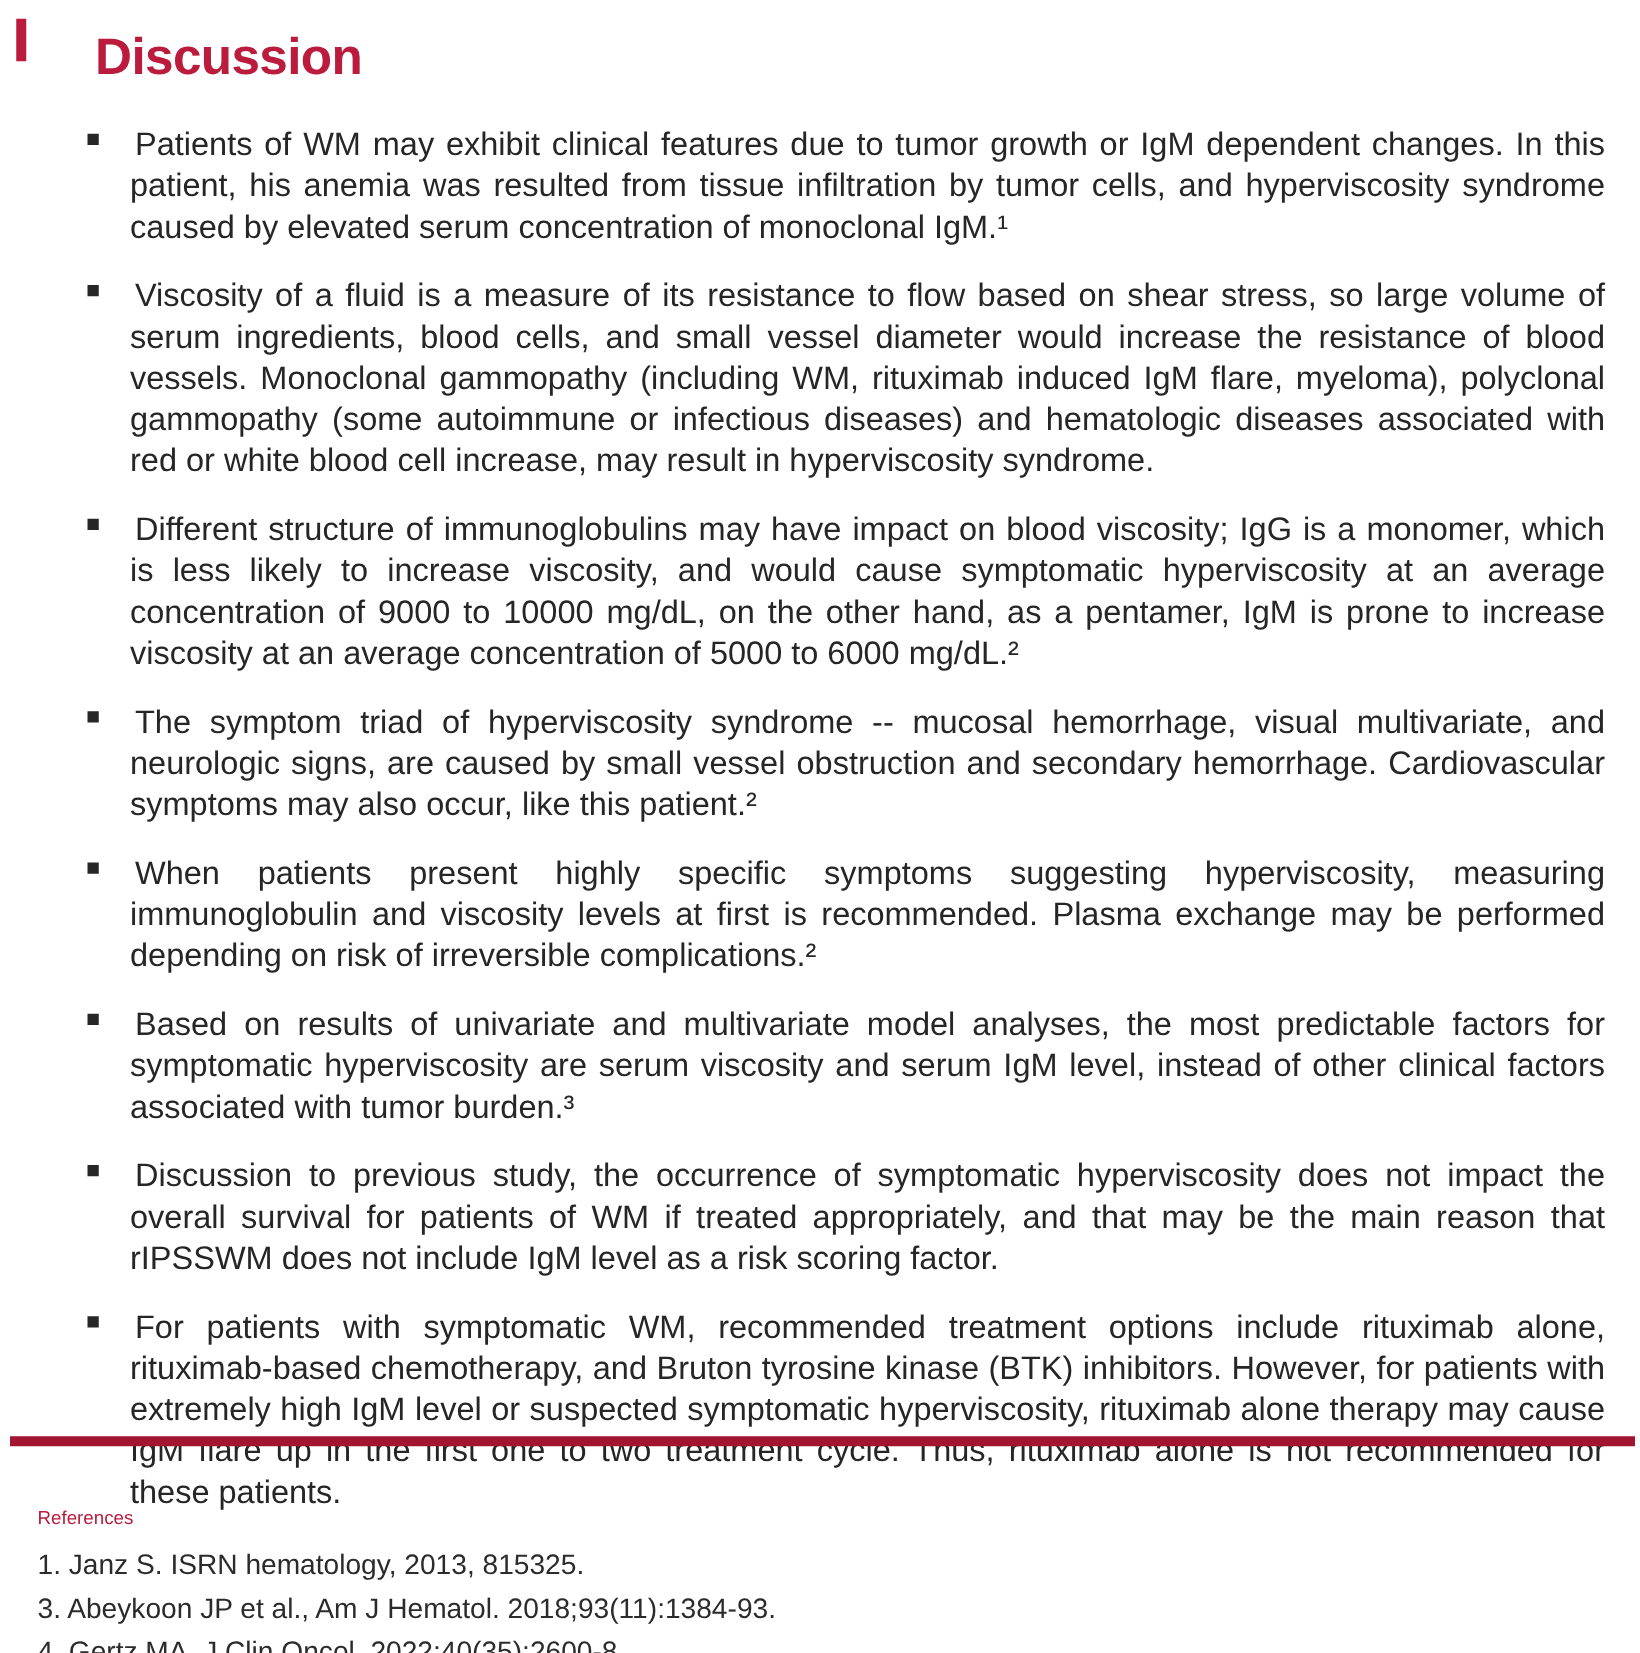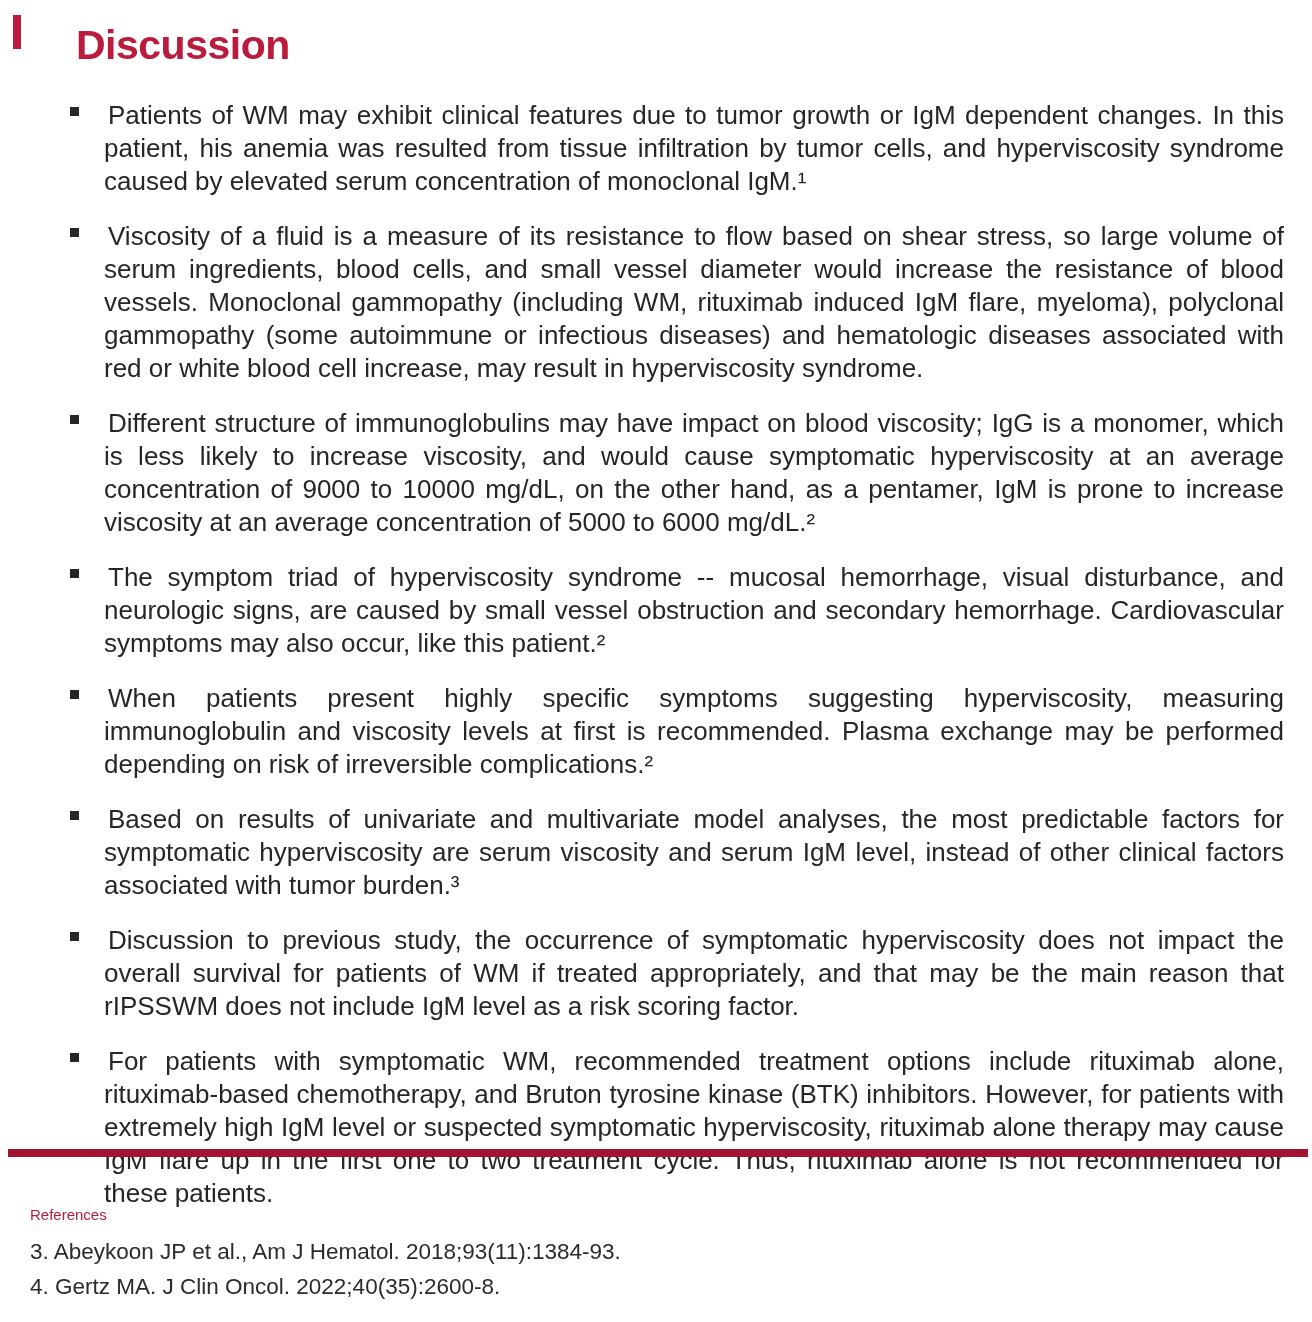--- a/index.html
+++ b/index.html
@@ -103,21 +103,21 @@
     <li class="bullet">
       <span class="bullet-marker"></span>
       <span>Viscosity of a fluid is a measure of its resistance to flow based on shear stress, so large volume of serum ingredients, blood cells, and small vessel diameter would increase the resistance of blood vessels. Monoclonal gammopathy (including WM, rituximab induced IgM flare, myeloma), polyclonal gammopathy (some autoimmune or infectious diseases) and hematologic diseases associated with red or white blood cell increase, may result in hyperviscosity syndrome.</span>
     </li>
     <li class="bullet">
       <span class="bullet-marker"></span>
       <span>Different structure of immunoglobulins may have impact on blood viscosity; IgG is a monomer, which is less likely to increase viscosity, and would cause symptomatic hyperviscosity at an average concentration of 9000 to 10000 mg/dL, on the other hand, as a pentamer, IgM is prone to increase viscosity at an average concentration of 5000 to 6000 mg/dL.²</span>
     </li>
     <li class="bullet">
       <span class="bullet-marker"></span>
-      <span>The symptom triad of hyperviscosity syndrome -- mucosal hemorrhage, visual disturbance, and neurologic signs, are caused by small vessel obstruction and secondary hemorrhage. Cardiovascular symptoms may also occur, like this patient.²</span>
+      <span>The symptom triad of hyperviscosity syndrome -- mucosal hemorrhage, visual multivariate, and neurologic signs, are caused by small vessel obstruction and secondary hemorrhage. Cardiovascular symptoms may also occur, like this patient.²</span>
     </li>
     <li class="bullet">
       <span class="bullet-marker"></span>
       <span>When patients present highly specific symptoms suggesting hyperviscosity, measuring immunoglobulin and viscosity levels at first is recommended. Plasma exchange may be performed depending on risk of irreversible complications.²</span>
     </li>
     <li class="bullet">
       <span class="bullet-marker"></span>
       <span>Based on results of univariate and multivariate model analyses, the most predictable factors for symptomatic hyperviscosity are serum viscosity and serum IgM level, instead of other clinical factors associated with tumor burden.³</span>
     </li>
     <li class="bullet">
@@ -127,17 +127,18 @@
     <li class="bullet">
       <span class="bullet-marker"></span>
       <span>For patients with symptomatic WM, recommended treatment options include rituximab alone, rituximab-based chemotherapy, and Bruton tyrosine kinase (BTK) inhibitors. However, for patients with extremely high IgM level or suspected symptomatic hyperviscosity, rituximab alone therapy may cause IgM flare up in the first one to two treatment cycle. Thus, rituximab alone is not recommended for these patients.</span>
     </li>
   </ul>
 
   <div class="section-rule"></div>
 
   <div class="references">
     <div class="references-heading">References</div>
+    <div class="reference-item">1. Janz S. ISRN hematology, 2013, 815325.</div>
     <div class="reference-item">3. Abeykoon JP et al., Am J Hematol. 2018;93(11):1384-93.</div>
     <div class="reference-item">4. Gertz MA. J Clin Oncol. 2022;40(35):2600-8.</div>
   </div>
 
 </div>
 
 </body></html>

